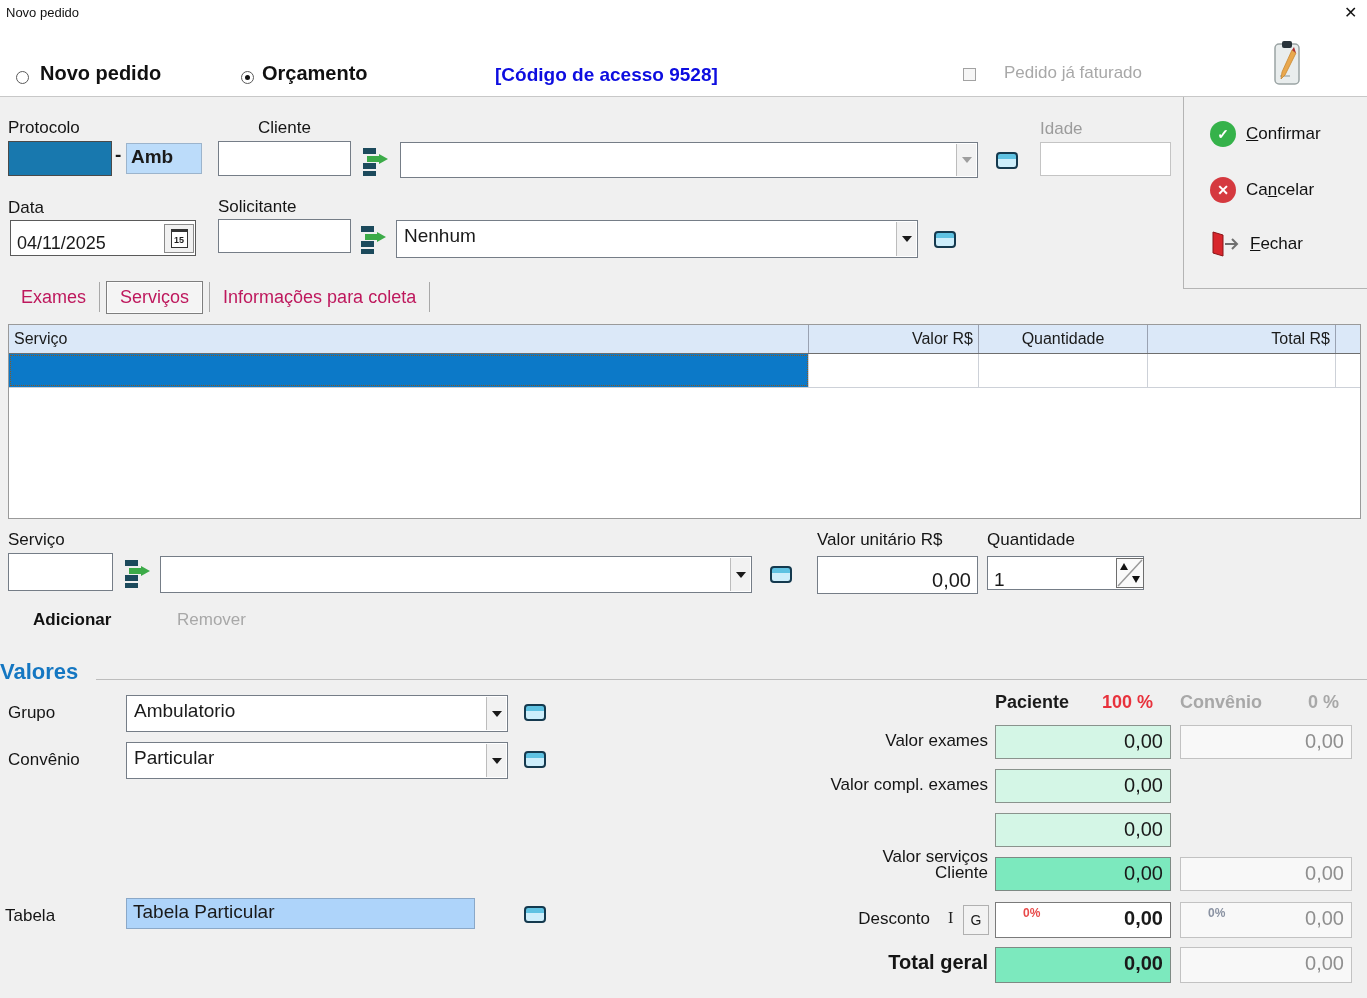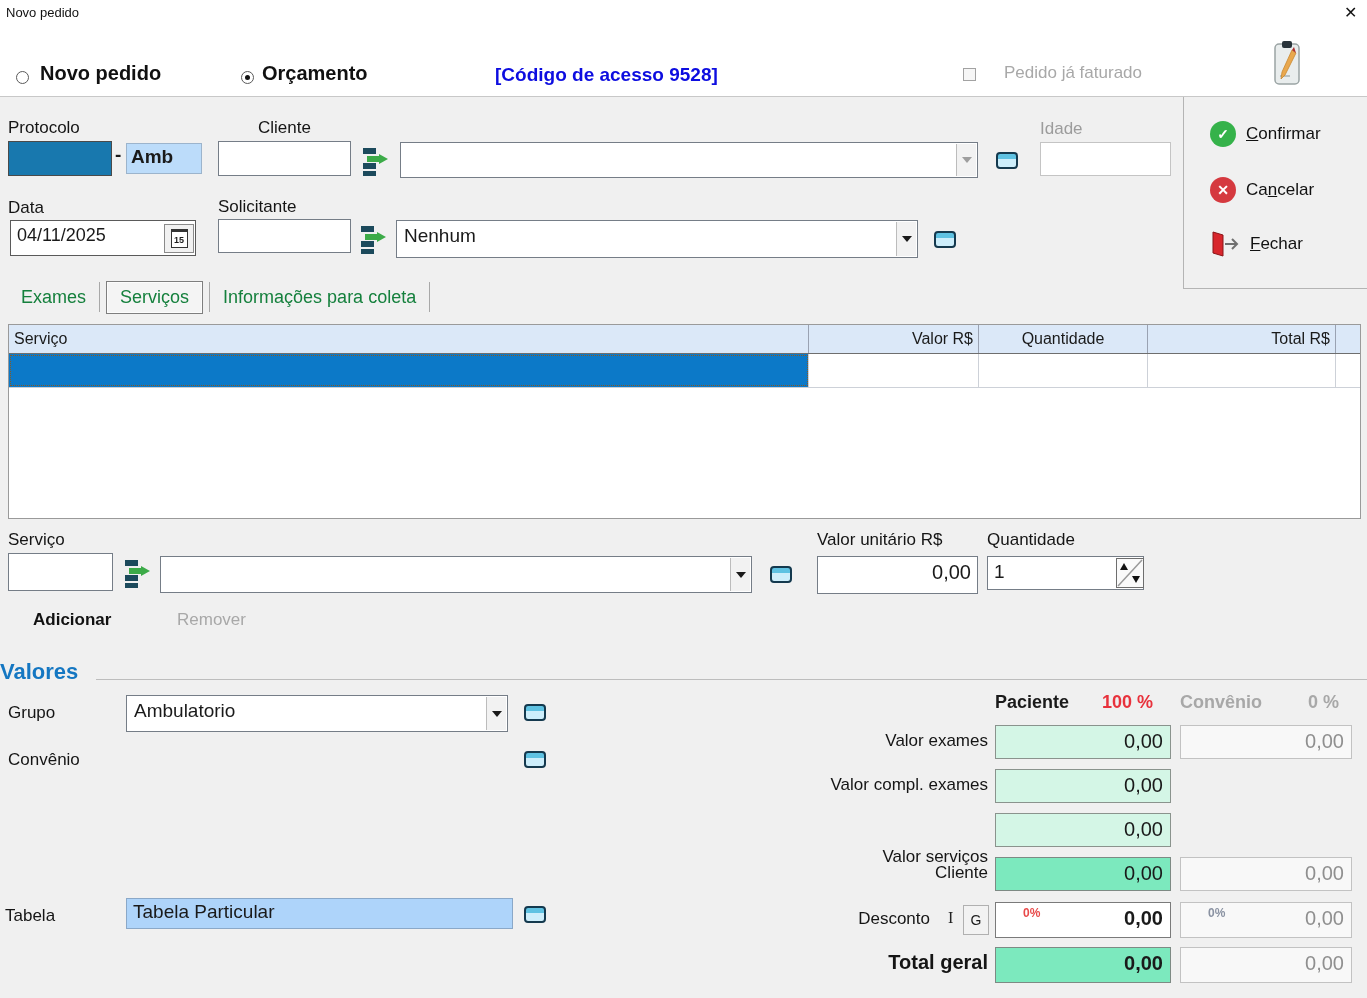--- a/index.html
+++ b/index.html
@@ -24,38 +24,38 @@
   .act-btn { position:absolute; left:28px; width:150px; height:30px; display:flex; align-items:center; gap:10px; cursor:pointer; }
   .act-label { font-size:17px; color:#111; }
   .key-ul { text-decoration:underline; }
   .circle-ic { width:26px; height:26px; border-radius:50%; display:flex; align-items:center; justify-content:center; color:#fff; font-size:14px; font-weight:bold; }
   .circle-ok { background:#35b24a; }
   .circle-x { background:#d5393f; }
 
   
   .lbl { position:absolute; font-size:17px; color:#151515; white-space:nowrap; }
   .lbl.dis { color:#9c9c9c; }
-  .field { position:absolute; background:#fff; border:1px solid #757d87; font-size:18px; padding:4px 6px; overflow:hidden; white-space:nowrap; }
+  .field { position:absolute; background:#fff; border:1px solid #757d87; font-size:18px; padding:12px 6px; overflow:hidden; white-space:nowrap; }
   .field.dis { border-color:#c4c4c4; }
   .combo { position:absolute; background:#fff; border:1px solid #757d87; font-size:19px; padding:4px 28px 4px 7px; overflow:hidden; white-space:nowrap; }
   .dd { position:absolute; top:1px; bottom:1px; right:1px; width:20px; background:#f2f2f2; border-left:1px solid #bcbcbc; display:flex; align-items:center; justify-content:center; }
   .dd::after { content:""; width:0; height:0; border-left:5px solid transparent; border-right:5px solid transparent; border-top:6px solid #1a1a1a; }
   .dd.dis::after { border-top-color:#9e9e9e; }
   .winbtn { position:absolute; width:22px; height:17px; border:2px solid #14394e; border-radius:4px; background:linear-gradient(180deg,#5fc2e2 0%,#5fc2e2 38%,#cdeefb 38%); cursor:pointer; }
   .selicon { position:absolute; width:27px; height:30px; cursor:pointer; }
   .money { position:absolute; font-size:20px; text-align:right; padding:4px 7px; border:1px solid #8a938d; white-space:nowrap; }
   .money.mint { background:#d4f6e6; }
   .money.green { background:#7ce9be; border-color:#7d8a84; }
   .money.convf { background:#f8f8f8; border-color:#c2c2c2; color:#8f8f8f; }
   .money.whitef { background:#fff; border-color:#7a7a7a; }
   .pctmark { position:absolute; font-size:12px; font-weight:bold; }
 
   
   .tabs { position:absolute; left:8px; top:280px; height:34px; display:flex; align-items:center; }
-  .tab { font-size:18px; color:#15803d; padding:0 13px; cursor:pointer; }
+  .tab { font-size:18px; color:#be185d; padding:0 13px; cursor:pointer; }
   .tab-sep { width:1px; height:30px; background:#a8a8a8; }
   .tab.sel { border:1px solid #7e7e7e; background:#f4f4f4; height:33px; display:flex; align-items:center; margin:0 6px; box-shadow:inset 0 0 0 1px #fcfcfc; }
 
   
   .grid { position:absolute; left:8px; top:324px; width:1353px; height:195px; background:#fff; border:1px solid #9a9a9a; }
   .grid-head { display:flex; height:29px; background:#dbe8f8; border-bottom:1px solid #6e6e6e; font-size:16px; }
   .gh { display:flex; align-items:center; border-right:1px solid #9aa2b2; padding:0 5px; }
   .grid-row { display:flex; height:34px; border-bottom:1px solid #cdd1d8; }
   .gc { border-right:1px solid #cdd1d8; }
   .gc.sel { background:#0c79c8; outline:1px dotted #8a5a20; outline-offset:-2px; }
@@ -224,24 +224,28 @@
   <div class="section-line"></div>
 
   <div class="lbl" style="left:8px; top:703px;">Grupo</div>
   <div class="combo" style="left:126px; top:695px; width:382px; height:37px;">
     <span>Ambulatorio</span>
     <span class="dd"></span>
   </div>
   <div class="winbtn" style="left:524px; top:704px;"></div>
 
   <div class="lbl" style="left:8px; top:750px;">Convênio</div>
+  <div class="combo" style="left:126px; top:742px; width:382px; height:37px;">
+    <span>Particular</span>
+    <span class="dd"></span>
+  </div>
   <div class="winbtn" style="left:524px; top:751px;"></div>
 
   <div class="lbl" style="left:5px; top:906px;">Tabela</div>
-  <div class="field" style="left:126px; top:898px; width:387px; height:31px; background:#aed4fa; border-color:#8aa8c8; font-size:19px; padding:2px 6px;">Tabela Particular</div>
+  <div class="field" style="left:126px; top:898px; width:349px; height:31px; background:#aed4fa; border-color:#8aa8c8; font-size:19px; padding:2px 6px;">Tabela Particular</div>
   <div class="winbtn" style="left:524px; top:906px;"></div>
 
   <div class="vh" style="left:995px; top:692px;">Paciente</div>
   <div class="vh red" style="left:1102px; top:692px;">100 %</div>
   <div class="vh gray" style="left:1180px; top:692px;">Convênio</div>
   <div class="vh gray" style="left:1308px; top:692px;">0 %</div>
 
   <div class="vlabel" style="right:379px; top:731px;">Valor exames</div>
   <div class="money mint" style="left:995px; top:725px; width:176px; height:34px;">0,00</div>
   <div class="money convf" style="left:1180px; top:725px; width:172px; height:34px;">0,00</div>

